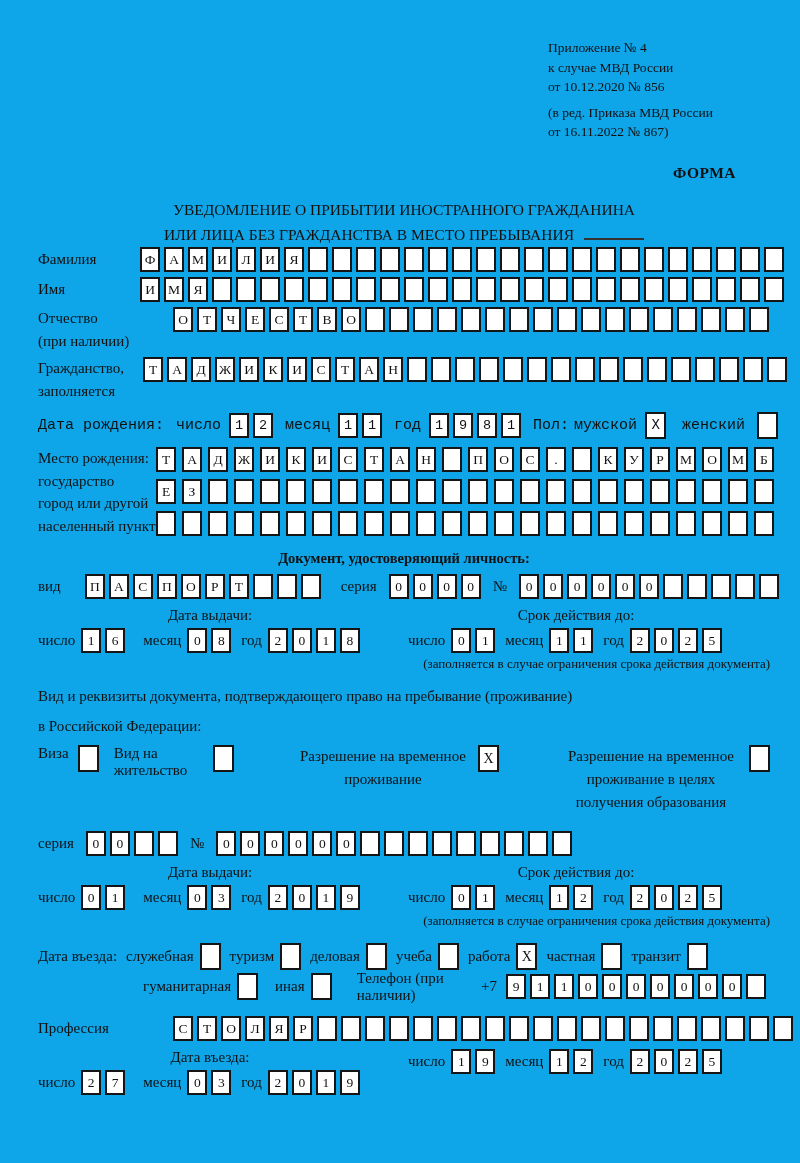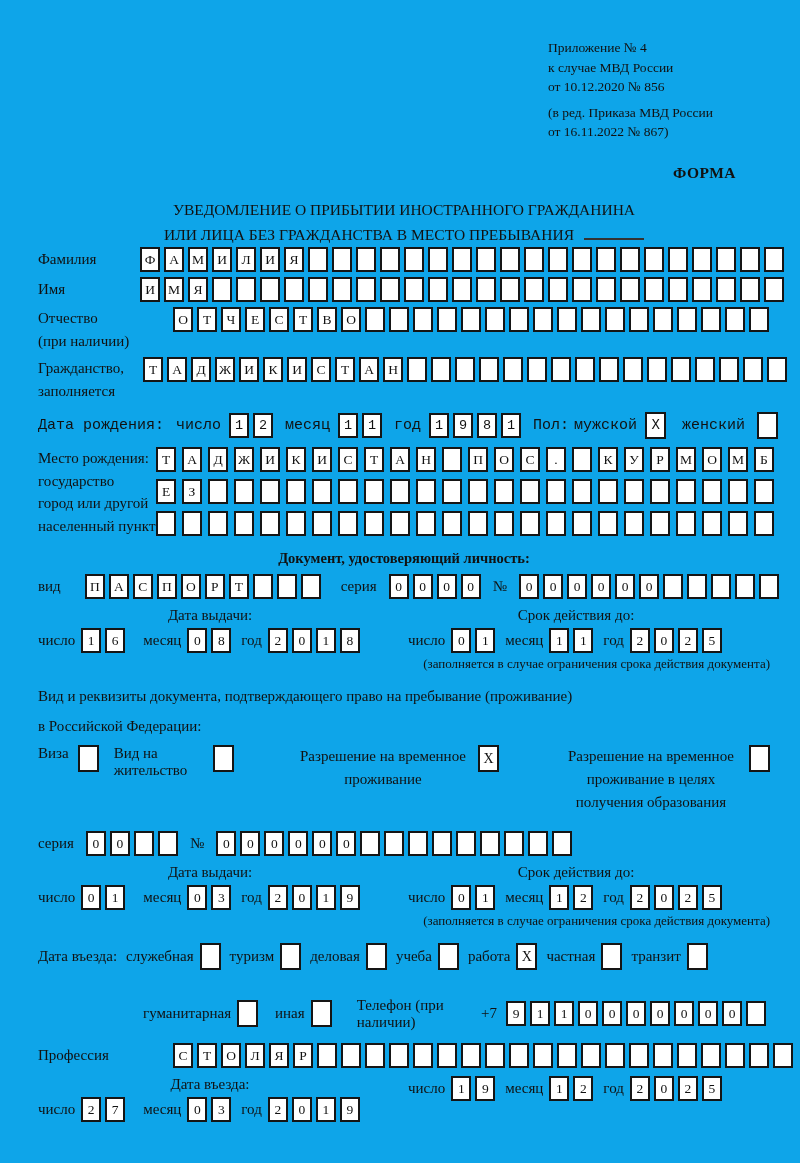--- a/index.html
+++ b/index.html
@@ -33,21 +33,21 @@
   .dparts{display:flex;align-items:center;gap:6px;}
   .dcol-r .dparts{padding-left:26px;}
   .note{text-align:right;font-size:13px;margin-top:3px;}
   .restext{font-size:15px;line-height:1.95;margin-top:10px;}
   .opts{display:flex;align-items:flex-start;margin-top:4px;gap:15px;font-size:15px;}
   .opt{display:flex;align-items:flex-start;gap:9px;}
   .opt .ctr{text-align:center;line-height:1.55;margin-left:48px;}
   .wo3{width:172px;}
   .wo4{width:178px;}
   .purpose{display:flex;align-items:center;gap:9px;font-size:15px;margin-top:14px;flex-wrap:nowrap;}
-  .purpose2{display:flex;align-items:center;gap:9px;font-size:15px;margin-top:27px;padding-left:105px;}
+  .purpose2{display:flex;align-items:center;gap:9px;font-size:15px;margin-top:0;padding-left:105px;}
   .pitem{display:flex;align-items:center;gap:6px;}
 </style>
 </head>
 <body>
 
 <div class="page">
 
   <div class="appendix">
     <div>Приложение № 4</div>
     <div>к случае МВД России</div>

